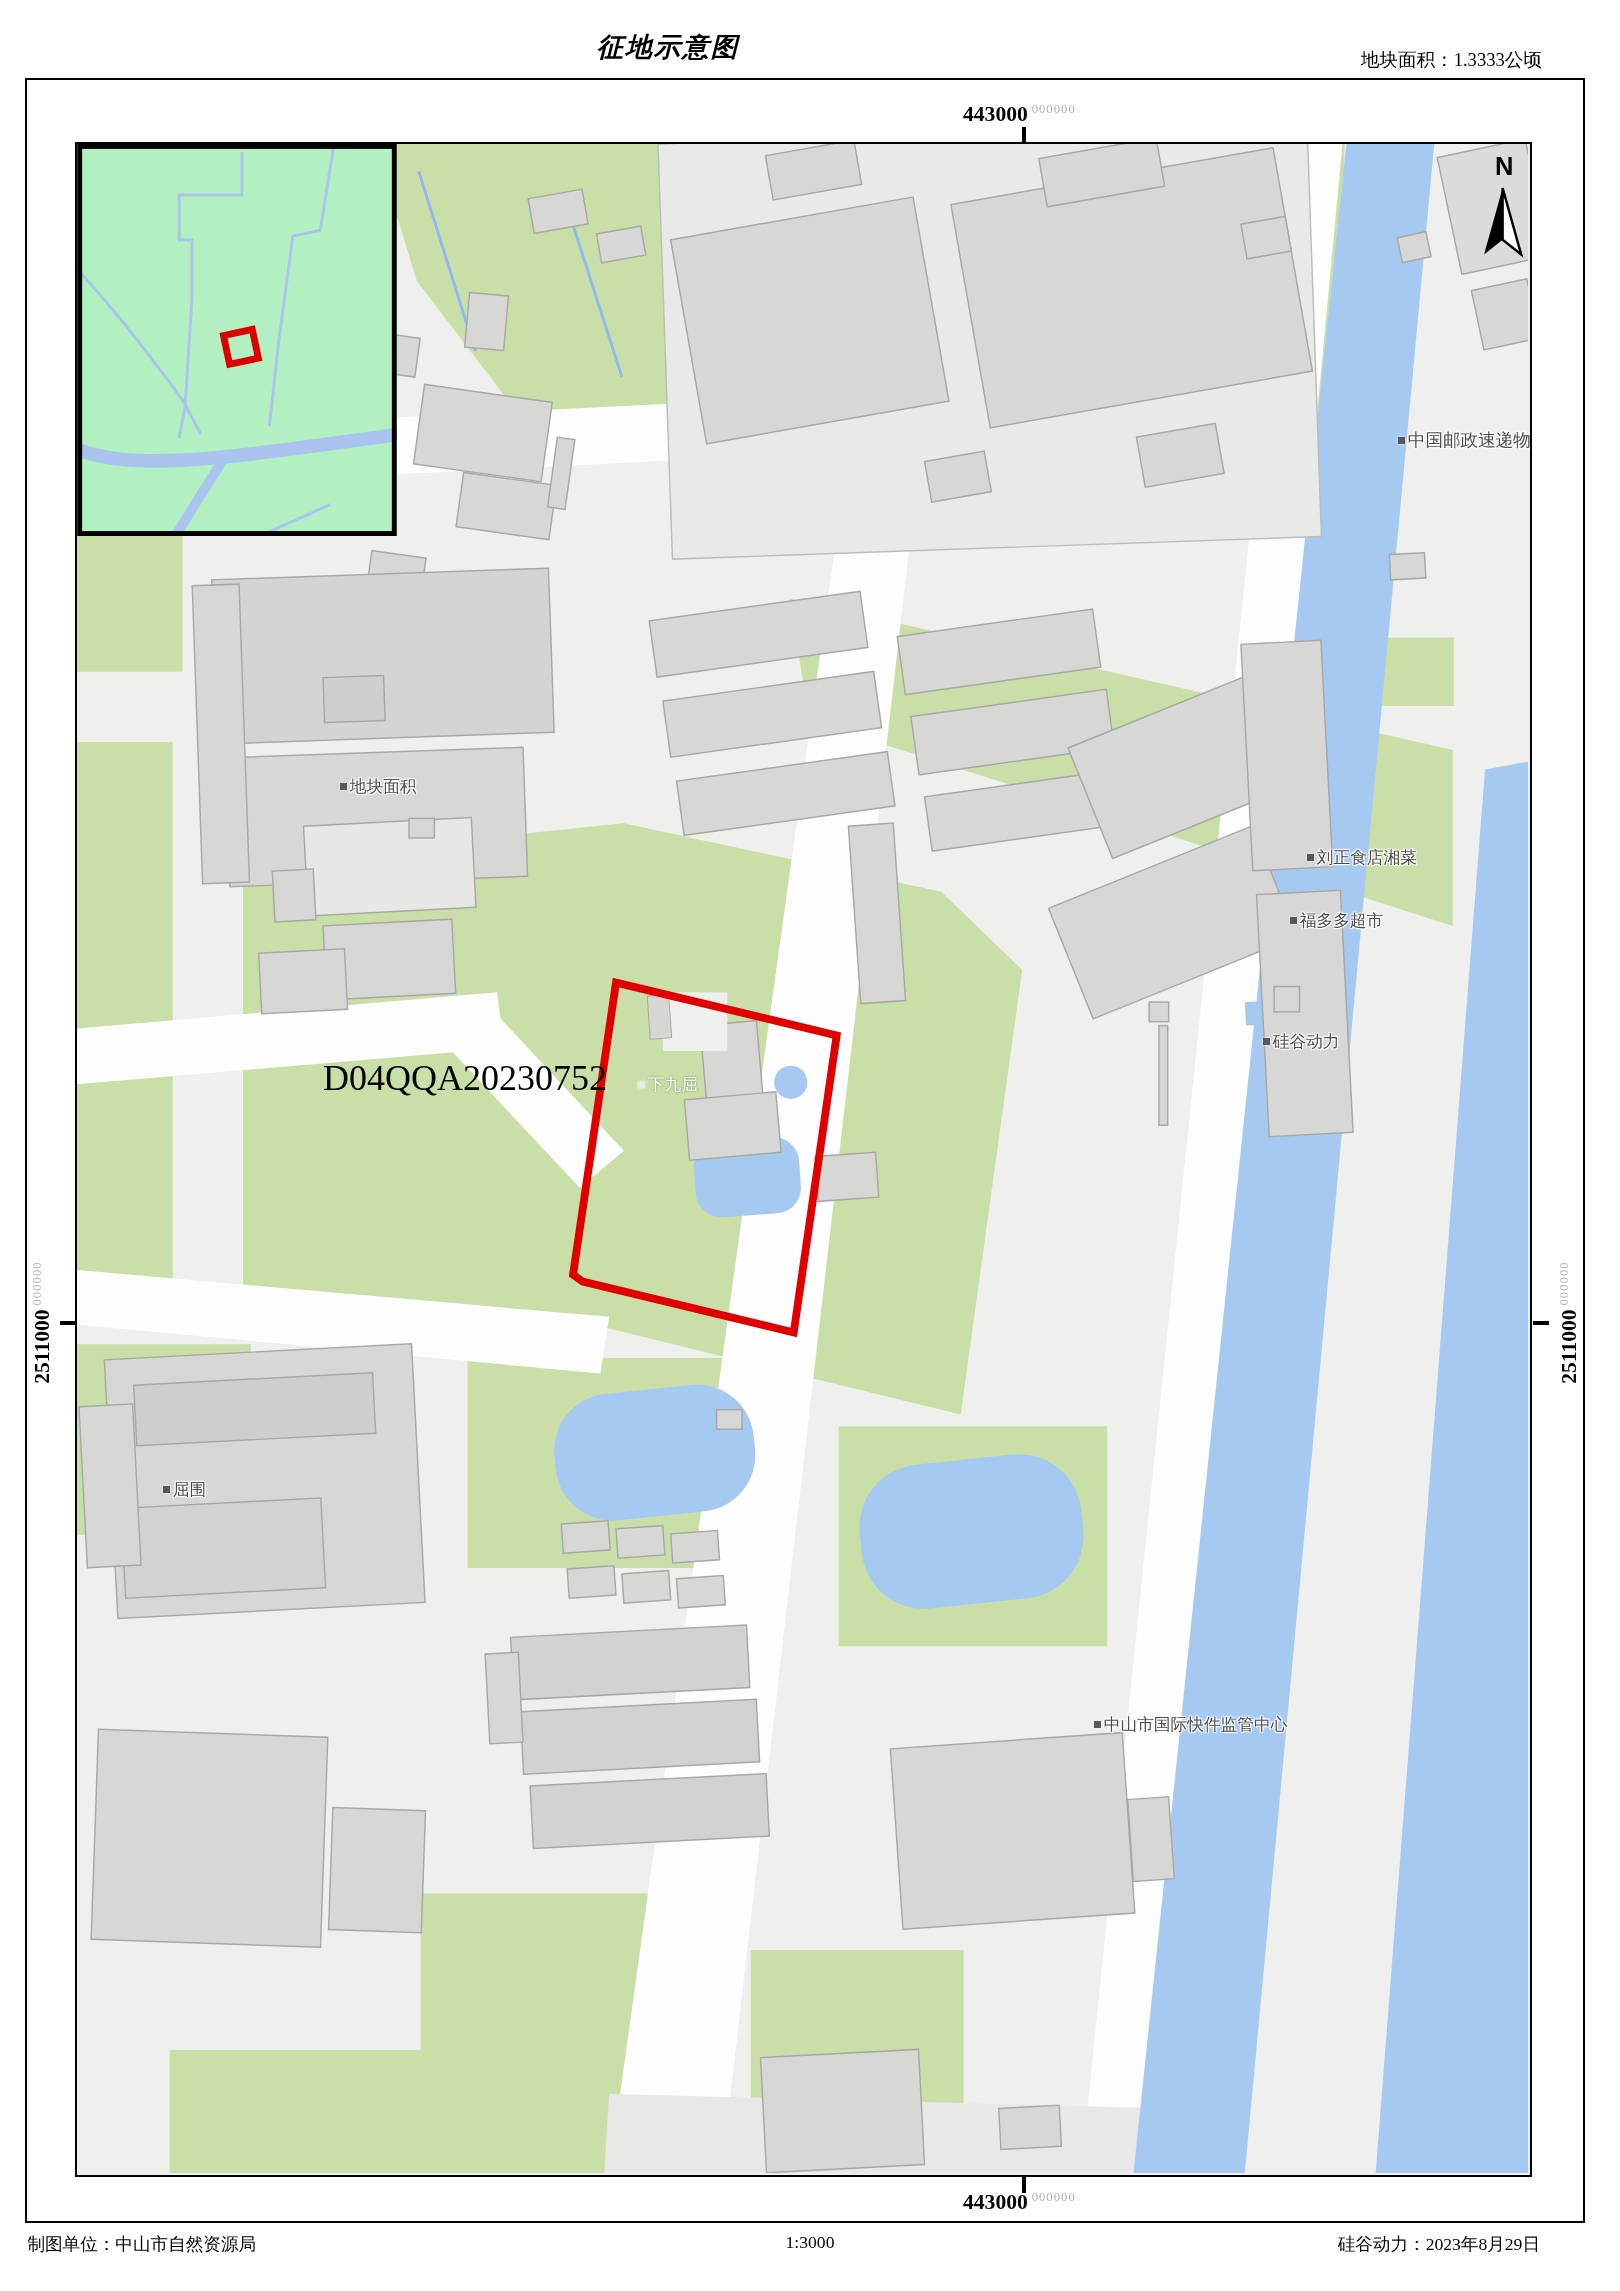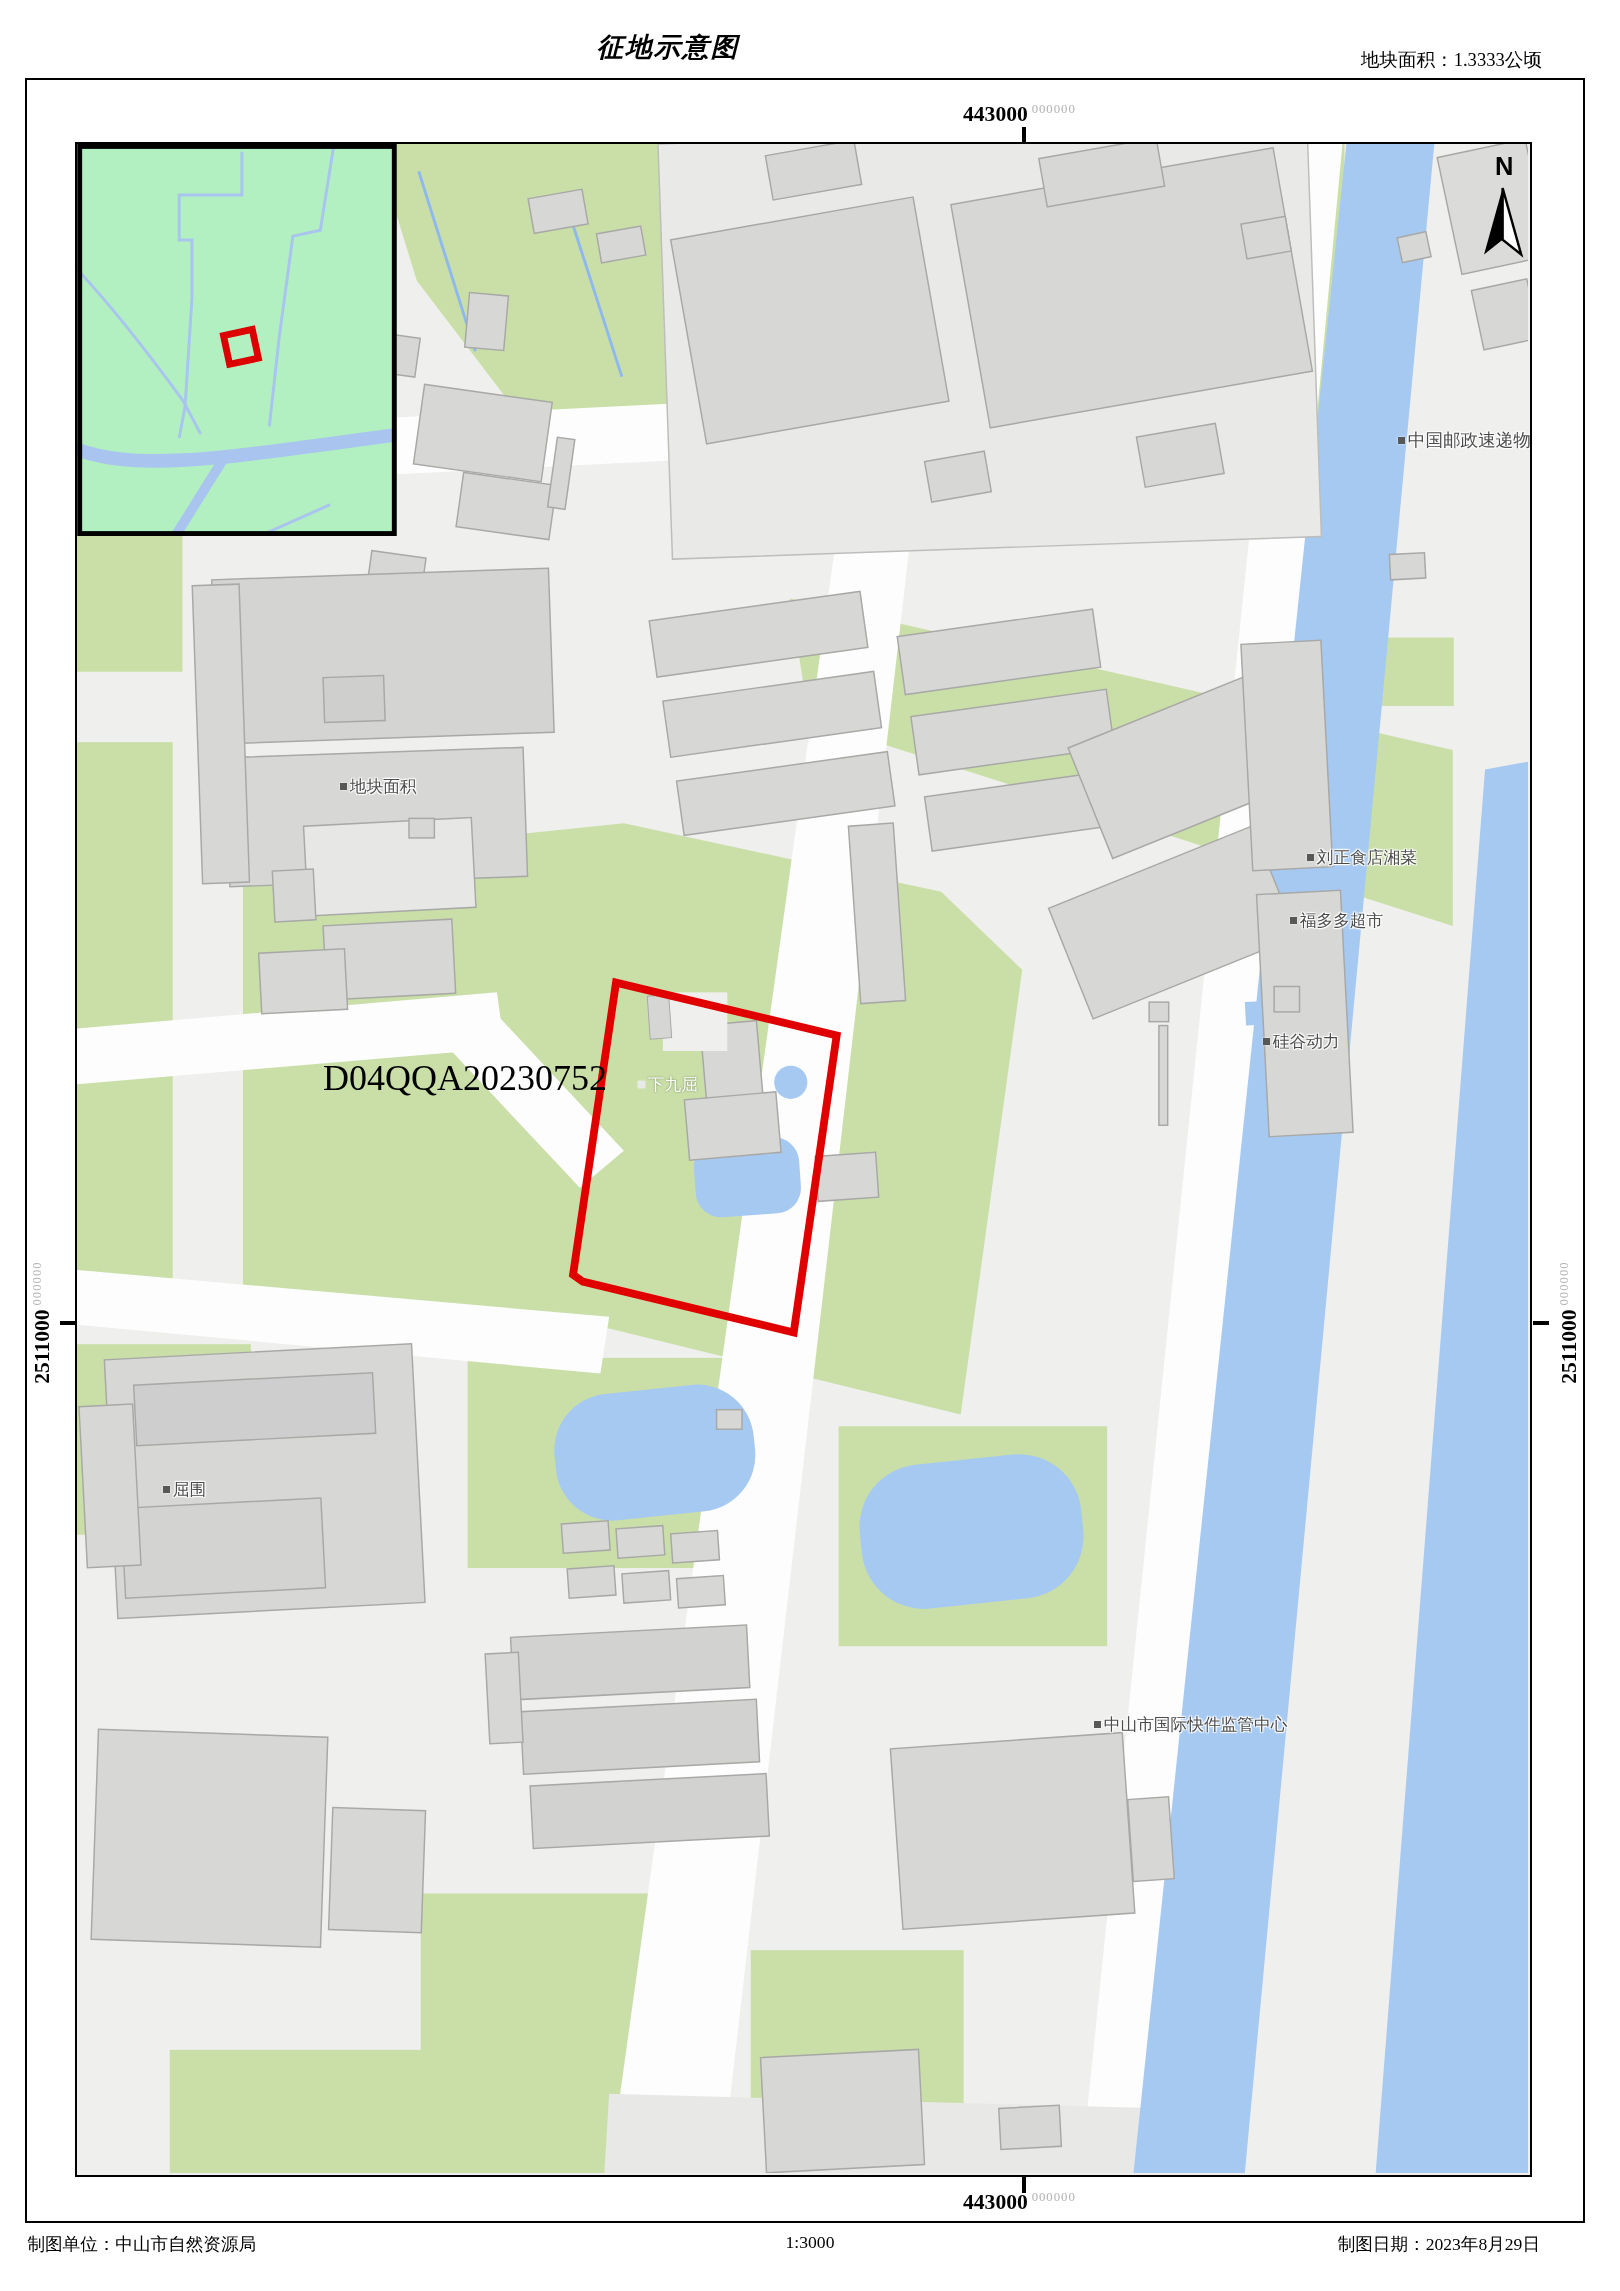--- a/index.html
+++ b/index.html
@@ -36,21 +36,21 @@
 <div class="abs" id="page-title">征地示意图</div>
 <div class="abs" id="area-label">地块面积：1.3333公顷</div>
 
 <div class="abs neatline" style="left:24.5px;top:78px;width:1560px;height:2px;"></div>
 <div class="abs neatline" style="left:24.5px;top:2221px;width:1560px;height:2px;"></div>
 <div class="abs neatline" style="left:24.5px;top:78px;width:2px;height:2145px;"></div>
 <div class="abs neatline" style="left:1583px;top:78px;width:2px;height:2145px;"></div>
 
 <div class="abs" id="footer-left">制图单位：中山市自然资源局</div>
 <div class="abs" id="footer-scale">1:3000</div>
-<div class="abs" id="footer-right">制图日期：2023年8月29日</div>
+<div class="abs" id="footer-right">硅谷动力：2023年8月29日</div>
 
 <div class="abs coord" style="left:963px;top:102px;">
   <span>443000</span><sup>000000</sup>
 </div>
 <div class="abs tick" style="left:1022px;top:127px;width:3.9px;height:15.7px;"></div>
 
 <div class="abs coord" style="left:963px;top:2190px;">
   <span>443000</span><sup>000000</sup>
 </div>
 <div class="abs tick" style="left:1022px;top:2177px;width:3.9px;height:15.7px;"></div>

